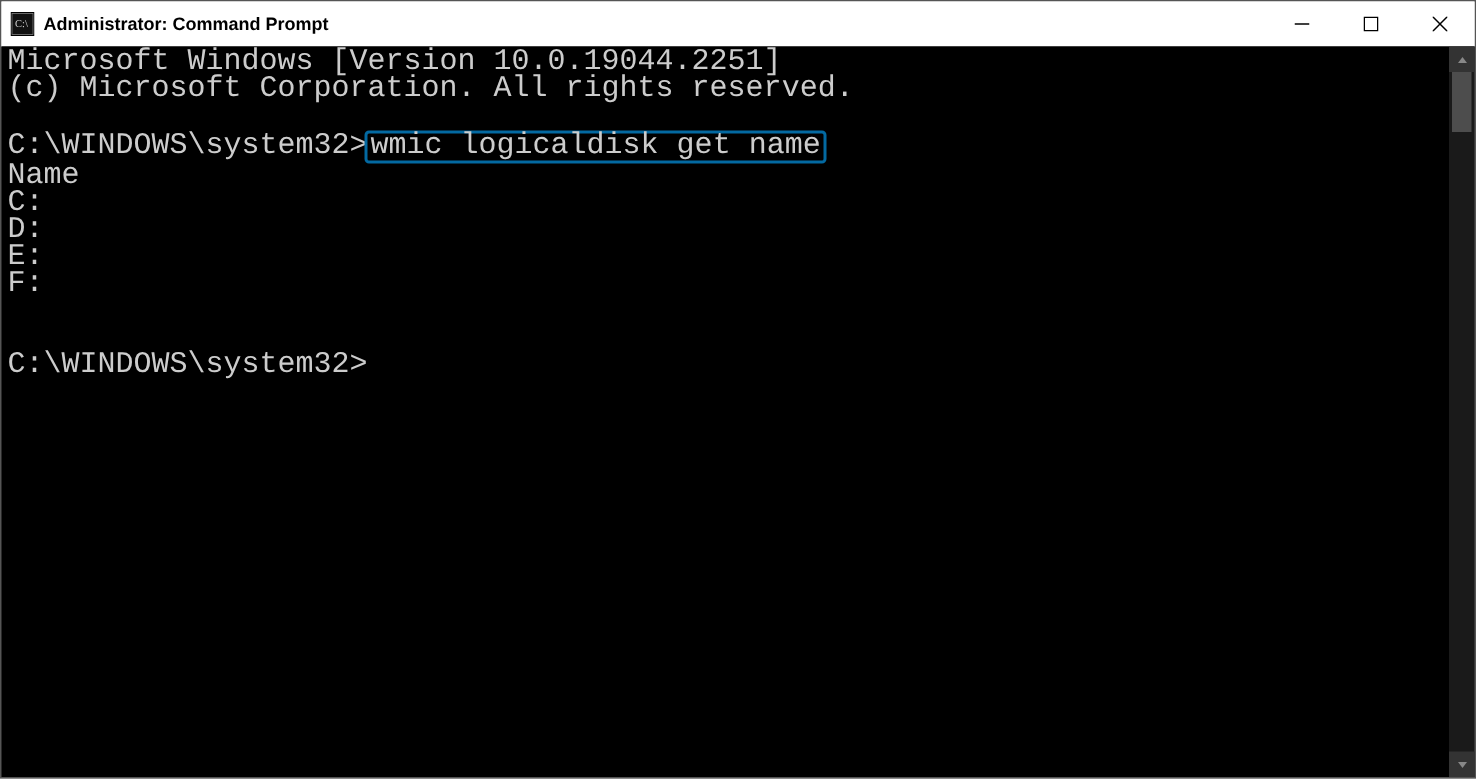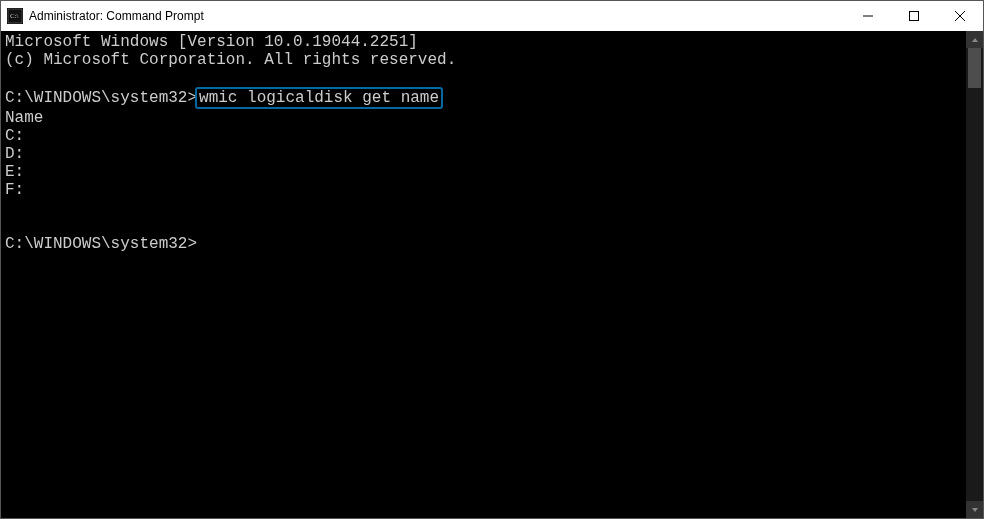--- a/index.html
+++ b/index.html
@@ -30,20 +30,21 @@
     .titlebar .app-icon {
       width: 16px;
       height: 16px;
       margin-right: 6px;
       display: flex;
       align-items: center;
       justify-content: center;
     }
     .titlebar .title-text {
       flex: 0 0 auto;
+      font-weight: bold;
     }
     .titlebar .spacer { flex: 1; }
     .win-controls {
       display: flex;
       height: 100%;
     }
     .win-btn {
       width: 46px;
       height: 100%;
       display: flex;
@@ -56,21 +57,21 @@
       flex: 1;
       display: flex;
       background: #000;
       position: relative;
     }
     .terminal {
       flex: 1;
       background: #000;
       color: #ccc;
       font-family: Consolas, "Courier New", monospace;
-      font-size: 16px;
+      font-size: 20px;
       line-height: 18px;
       padding: 2px 4px;
       white-space: pre;
       overflow: hidden;
     }
     .scrollbar {
       width: 17px;
       background: #1a1a1a;
       display: flex;
       flex-direction: column;

